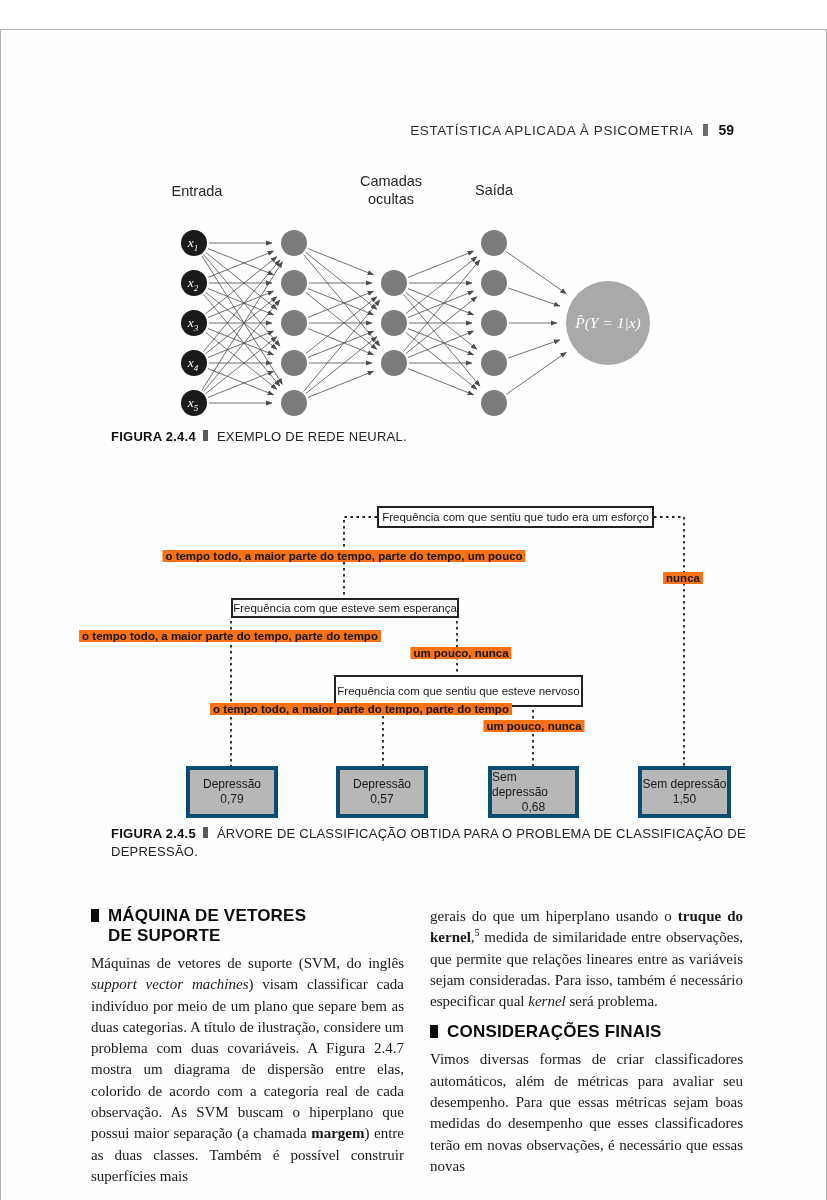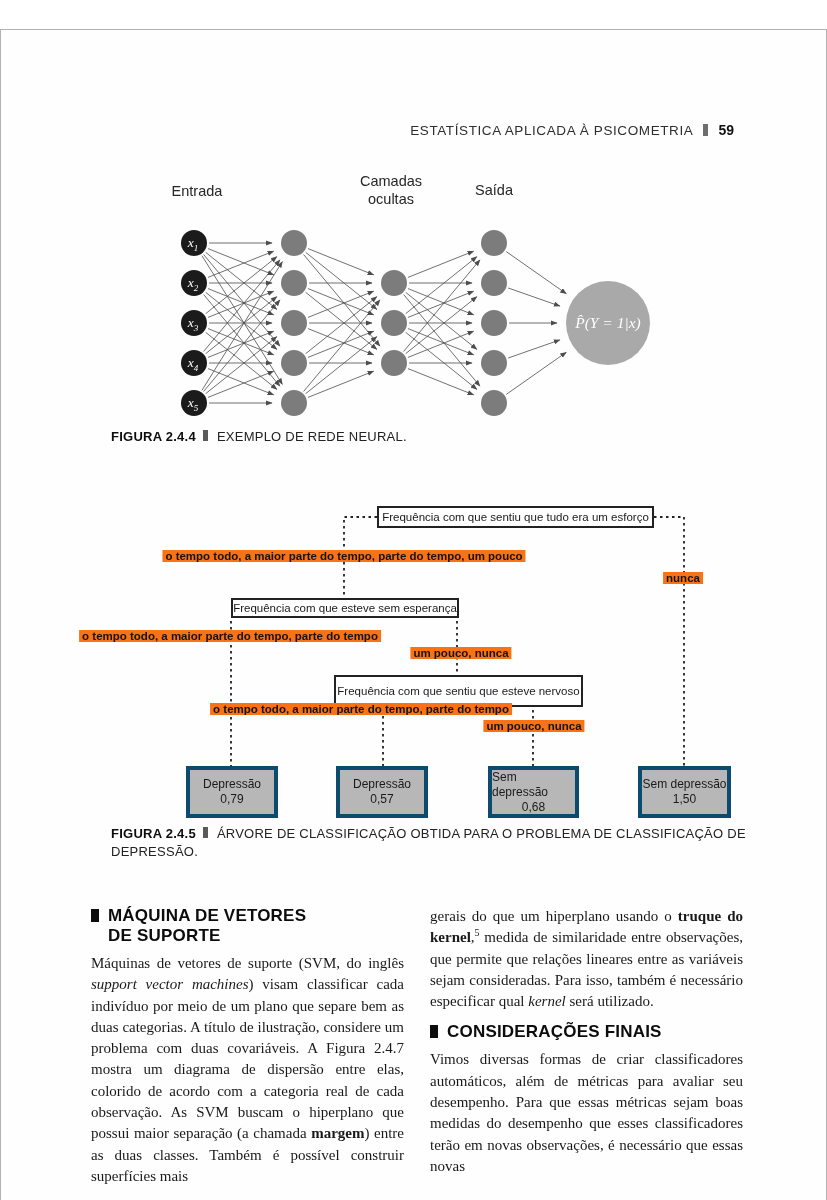--- a/index.html
+++ b/index.html
@@ -233,21 +233,21 @@
         <span class="marker"></span>
         <span class="h-text">
           <span>MÁQUINA DE VETORES</span>
           <span>DE SUPORTE</span>
         </span>
       </div>
       <p class="body-par"><span>Máquinas de vetores de suporte (SVM, do inglês </span><span class="it">support vector machines</span><span>) visam classificar cada indivíduo por meio de um plano que separe bem as duas categorias. A título de ilustração, considere um problema com duas covariáveis. A Figura 2.4.7 mostra um diagrama de dispersão entre elas, colorido de acordo com a categoria real de cada observação. As SVM buscam o hiperplano que possui maior separação (a chamada </span><span class="bd">margem</span><span>) entre as duas classes. Também é possível construir superfícies mais</span></p>
     </div>
 
     <div class="col">
-      <p class="body-par"><span>gerais do que um hiperplano usando o </span><span class="bd">truque do kernel</span><span>,</span><span class="sup">5</span><span> medida de similaridade entre observações, que permite que relações lineares entre as variáveis sejam consideradas. Para isso, também é necessário especificar qual </span><span class="it">kernel</span><span> será utilizado.</span></p>
+      <p class="body-par"><span>gerais do que um hiperplano usando o </span><span class="bd">truque do kernel</span><span>,</span><span class="sup">5</span><span> medida de similaridade entre observações, que permite que relações lineares entre as variáveis sejam consideradas. Para isso, também é necessário especificar qual </span><span class="it">kernel</span><span> será problema.</span></p>
 
       <div class="sec-head mt">
         <span class="marker"></span>
         <span class="h-text">
           <span>CONSIDERAÇÕES FINAIS</span>
         </span>
       </div>
       <p class="body-par"><span>Vimos diversas formas de criar classificadores automáticos, além de métricas para avaliar seu desempenho. Para que essas métricas sejam boas medidas do desempenho que esses classificadores terão em novas observações, é necessário que essas novas</span></p>
     </div>
   </div>

